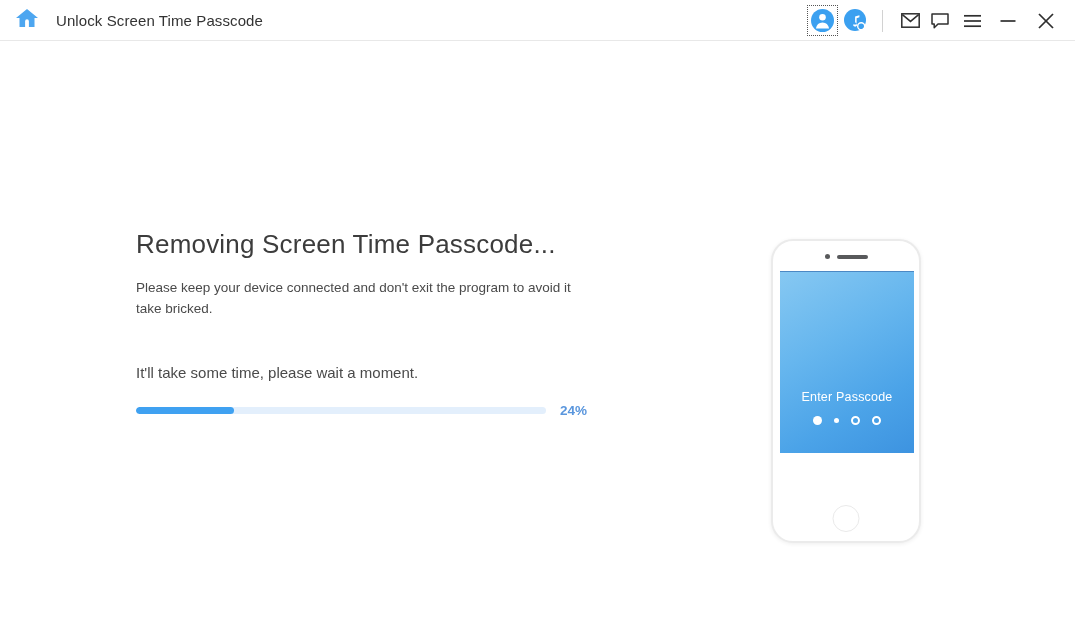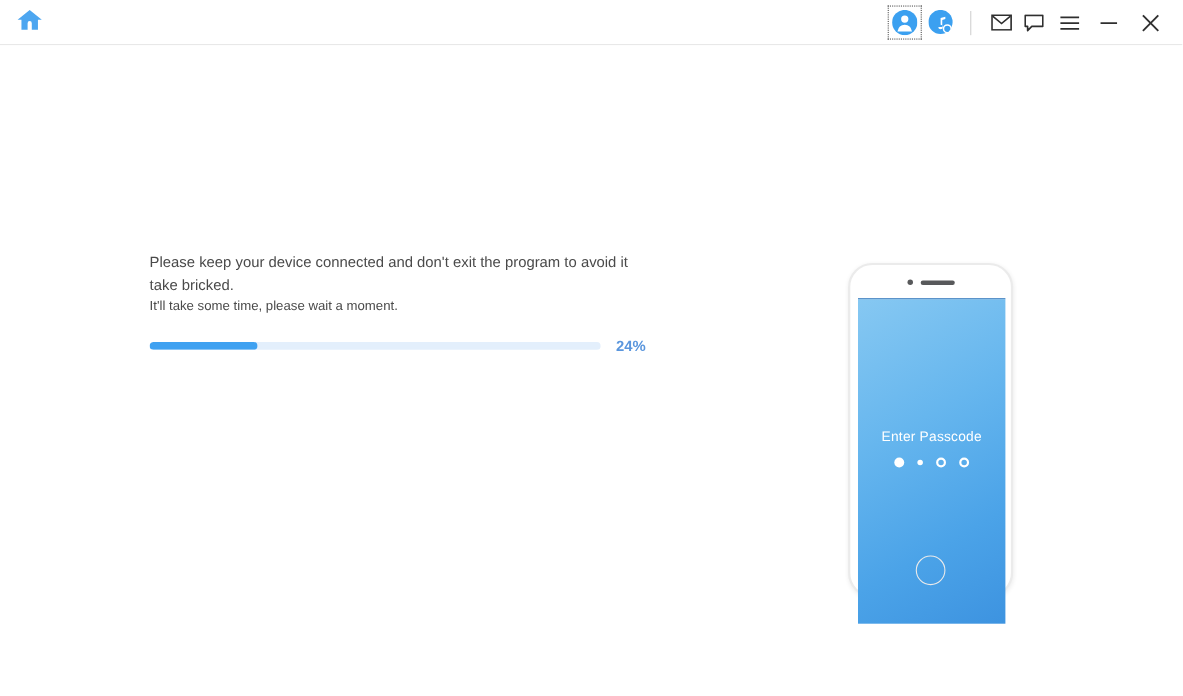--- a/index.html
+++ b/index.html
@@ -97,21 +97,22 @@
   }
 
   #desc {
     font-size: 13.5px;
     color: #4a4a4a;
     line-height: 1.55;
     width: 452px;
   }
 
   #wait-note {
-    font-size: 12px;
+    margin-top: 44px;
+    font-size: 15px;
     color: #4a4a4a;
   }
 
   
   #progress-row {
     margin-top: 22px;
     display: flex;
     align-items: center;
   }
   #track {
@@ -166,21 +167,21 @@
     width: 31px; height: 4px;
     border-radius: 3px;
     background: #58595b;
   }
 
   #screen {
     position: absolute;
     top: 30px;
     left: 7px;
     width: 134px;
-    height: 296px;
+    height: 182px;
     background: linear-gradient(150deg,#86c8f2 0%, #66b6ee 38%, #4ba3e8 72%, #3d93e0 100%);
     border-top: 1px solid #4b88c4;
     display: flex;
     flex-direction: column;
     align-items: center;
   }
 
   #passcode-label {
     margin-top: 118px;
     font-size: 12.5px;
@@ -215,20 +216,21 @@
 <div id="titlebar">
 
   <div id="home-btn">
     <span>
       <svg width="24" height="22" viewBox="0 0 24 22">
         <path d="M12 2 L23 11 L19.5 11 L19.5 20 L13.9 20 L13.9 14.2 Q13.9 12.2 12 12.2 Q10.1 12.2 10.1 14.2 L10.1 20 L4.5 20 L4.5 11 L1 11 Z" fill="#4da6f0"></path>
       </svg>
     </span>
   </div>
 
+  <div id="app-title">Unlock Screen Time Passcode</div>
 
   <div id="tb-right">
 
     <div class="tb-round focused">
       <svg width="23" height="23" viewBox="0 0 23 23">
         <circle cx="11.5" cy="11.5" r="11.5" fill="#3ba0f0"></circle>
         <circle cx="11.5" cy="8.3" r="3.3" fill="#ffffff"></circle>
         <path d="M4.9 19.6 Q6 13.6 11.5 13.6 Q17 13.6 18.1 19.6 Z" fill="#ffffff"></path>
       </svg>
     </div>
@@ -276,20 +278,21 @@
         <line x1="2" y1="2" x2="16" y2="16" stroke="#2f2f2f" stroke-width="1.7"></line>
         <line x1="16" y1="2" x2="2" y2="16" stroke="#2f2f2f" stroke-width="1.7"></line>
       </svg>
     </div>
   </div>
 </div>
 
 <div id="stage">
 
   <div id="panel">
+    <div id="heading">Removing Screen Time Passcode...</div>
     <div id="desc">Please keep your device connected and don't exit the program to avoid it take bricked.</div>
     <div id="wait-note">It'll take some time, please wait a moment.</div>
 
     <div id="progress-row">
       <div id="track" style="background: rgb(227, 239, 252);">
         <div id="fill" style="width: 24%; background: rgb(63, 161, 241);"></div>
       </div>
       <div id="pct" style="color: rgb(90, 150, 221);">24%</div>
     </div>
   </div>

